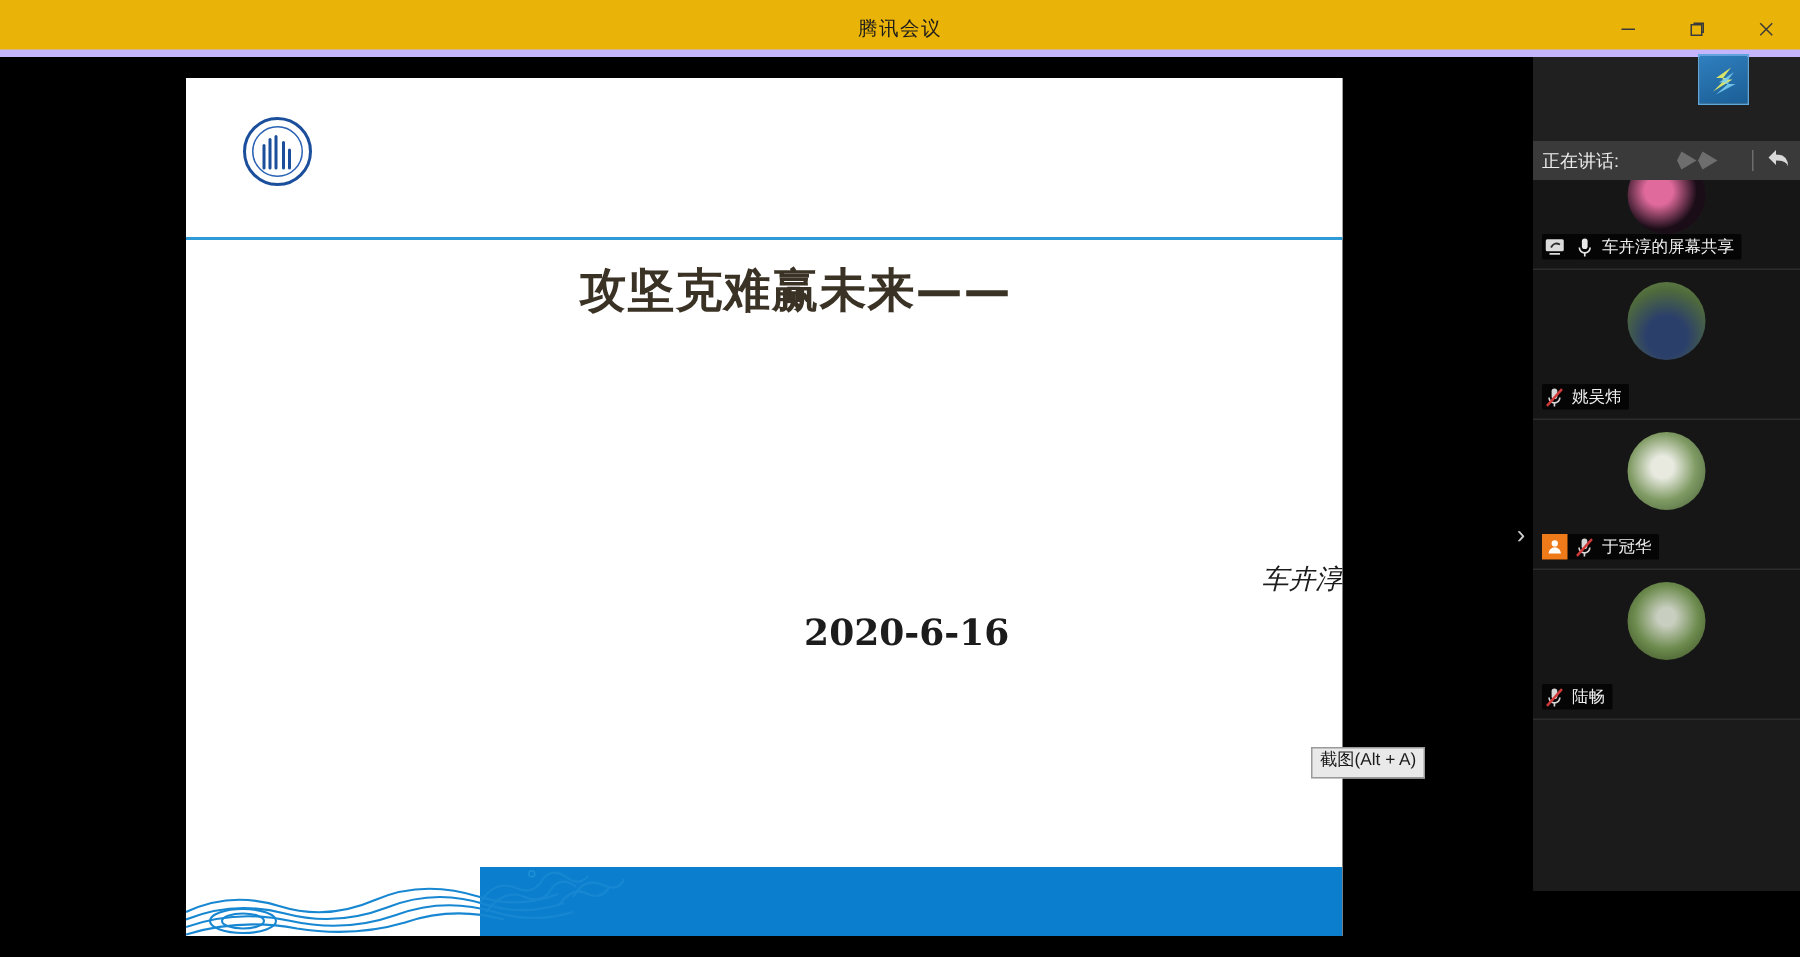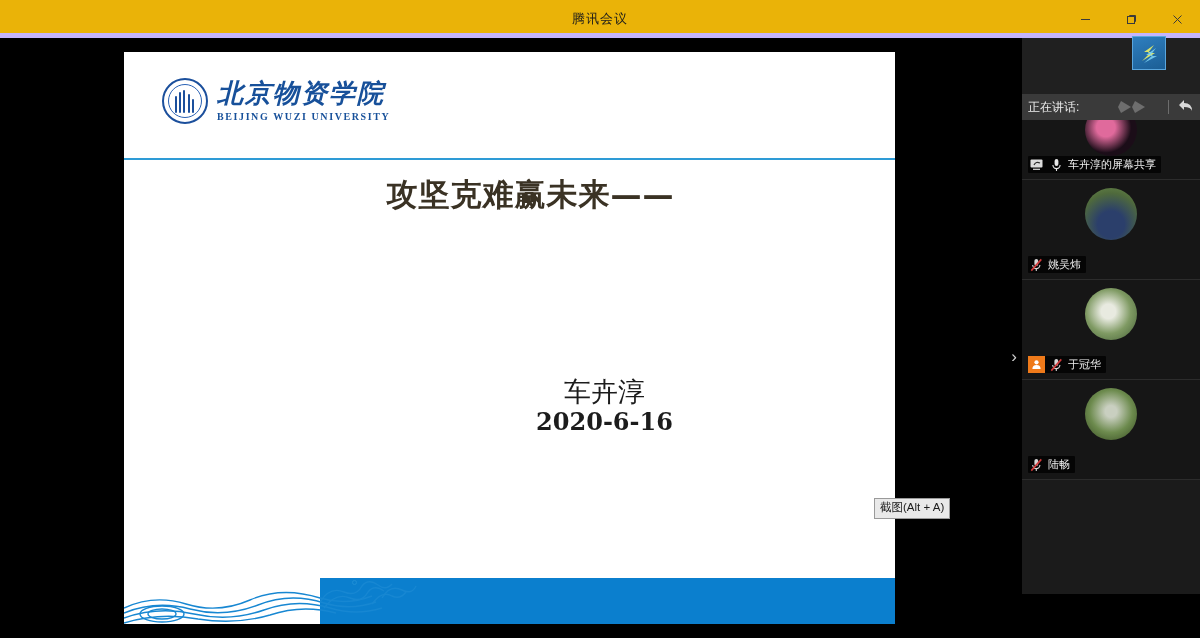--- a/index.html
+++ b/index.html
@@ -73,24 +73,24 @@
 
   .slide-title{
     position:absolute; left:0; top:122px; width:813px; text-align:center;
     font-family:"DejaVu Sans","Liberation Sans",sans-serif;
     font-weight:700; font-size:31px; color:#3a3224; line-height:1.35;
     letter-spacing:1px;
   }
   .slide-title .l2{ display:block; font-size:31px; }
 
   .slide-author{
-    position:absolute; left:0; top:322px; width:771px; text-align:center;
+    position:absolute; left:0; top:322px; width:771px; text-align:right;
     padding-left:190px;
     font-family:"DejaVu Serif","Liberation Serif",serif;
-    font-size:27px; color:#1c1c1c;
+    font-size:18px; color:#1c1c1c;font-style:italic;
   }
   .slide-date{
     position:absolute; left:0; top:355px; width:771px; text-align:center;
     padding-left:190px;
     font-family:"DejaVu Serif","Liberation Serif",serif;
     font-size:24px; font-weight:700; color:#1c1c1c;
   }
 
   
   .wave-band{
@@ -197,24 +197,20 @@
     <div class="slide-header">
       <div class="logo-wrap">
         <div class="emblem">
           <div class="emblem-core">
             <span></span>
               <span></span>
               <span></span>
               <span></span>
               <span></span>
           </div>
-        </div>
-        <div class="logo-text">
-          <div class="logo-cn">北京物资学院</div>
-          <div class="logo-en">BEIJING WUZI UNIVERSITY</div>
         </div>
       </div>
     </div>
     <div class="header-rule"></div>
 
     <div class="slide-title">
       <span>攻坚克难赢未来——</span>
     </div>
 
     <div class="slide-author">车卉淳</div>

